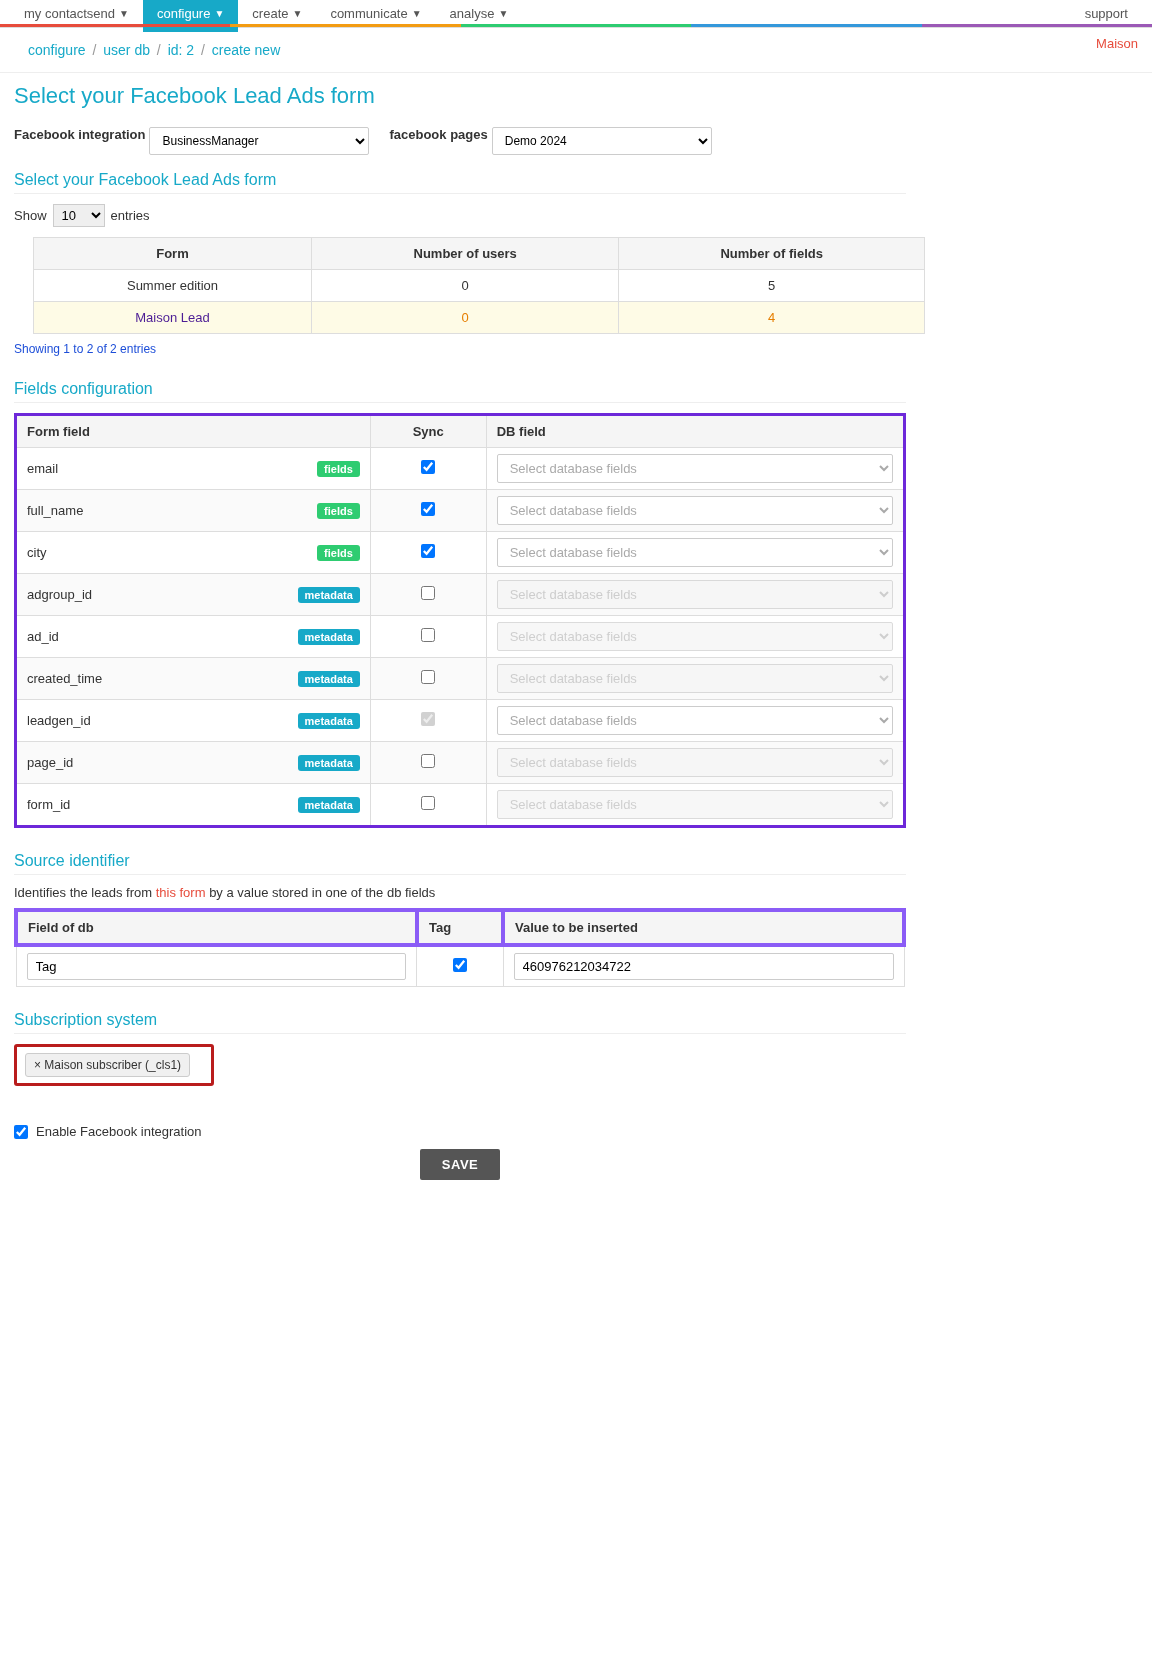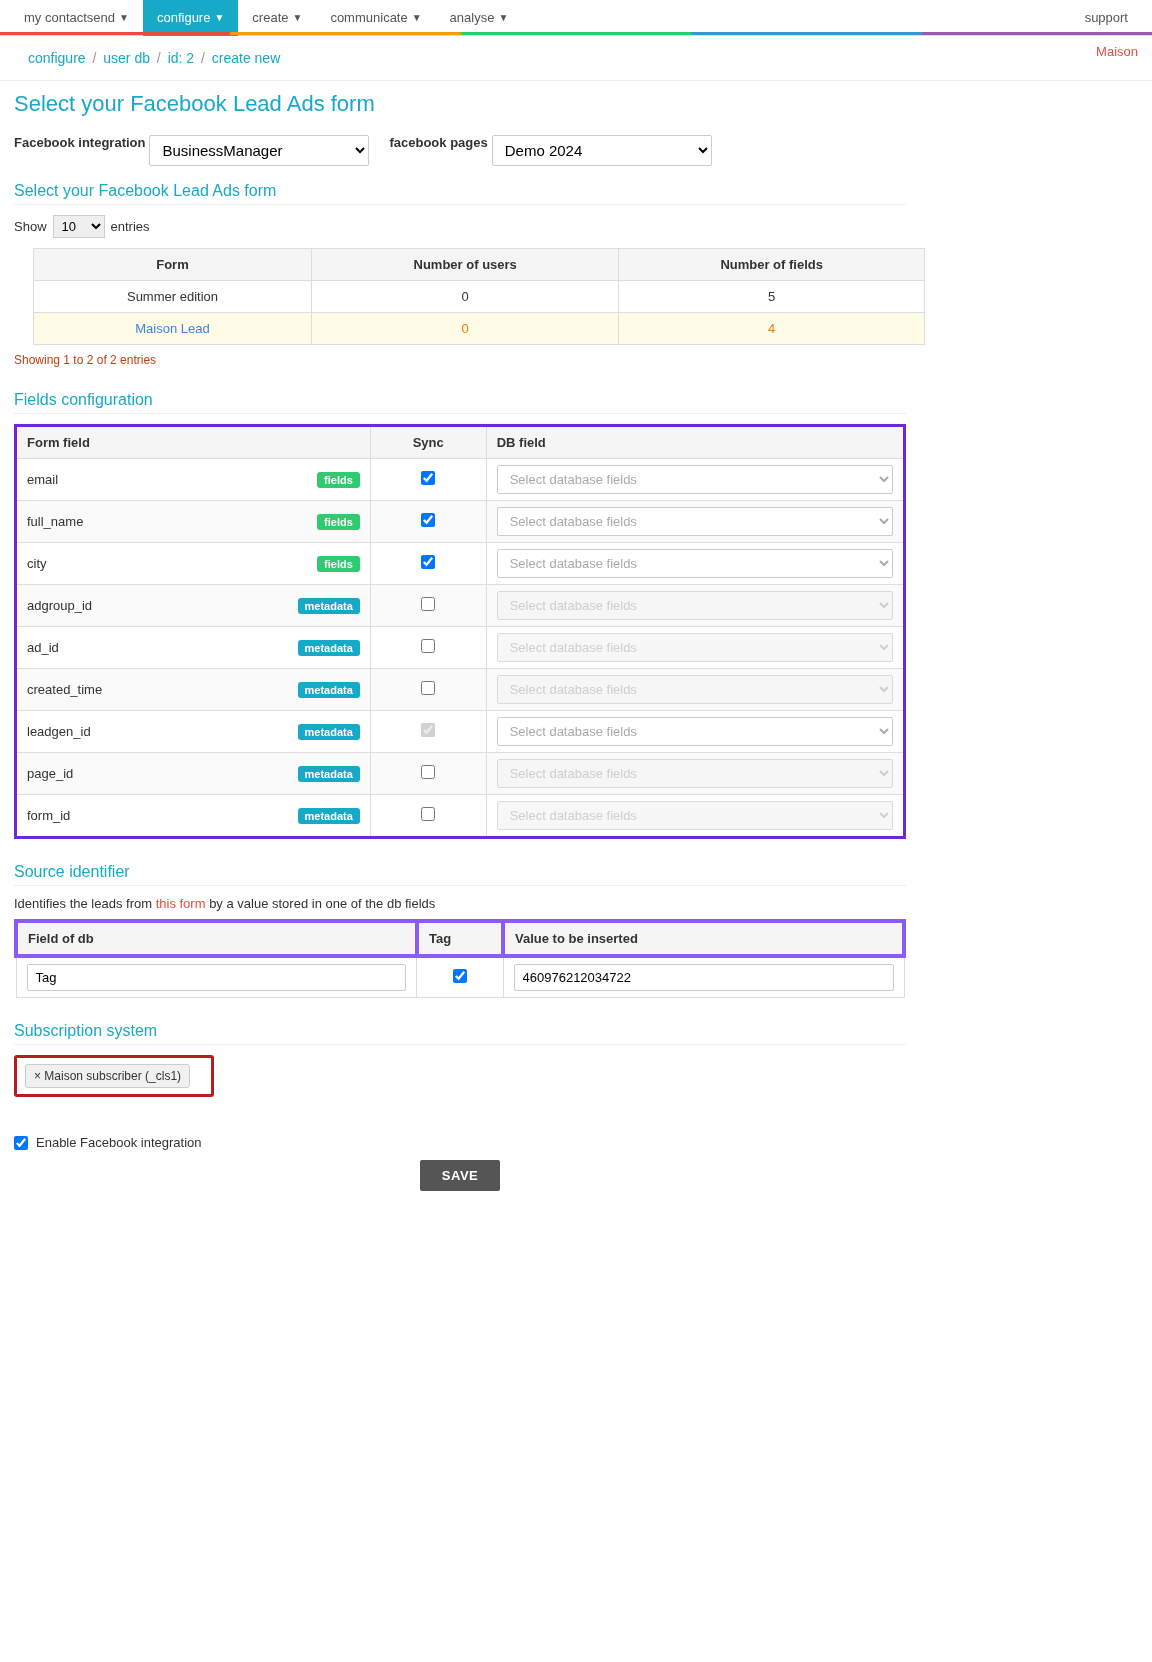--- a/index.html
+++ b/index.html
@@ -5,21 +5,21 @@
     * { box-sizing: border-box; margin: 0; padding: 0; }
     body { font-family: Arial, sans-serif; font-size: 13px; color: #333; background: #fff; }
 
     
     .top-nav {
       display: flex;
       align-items: center;
       background: #fff;
       border-bottom: 1px solid #ddd;
       padding: 12px 10px;
-      height: 36px;
+      height: 28px;
       position: relative;
     }
     .top-nav::after {
       content: '';
       position: absolute;
       bottom: 0; left: 0; right: 0;
       height: 3px;
       background: linear-gradient(to right, #e74c3c 0%, #e74c3c 20%, #f39c12 20%, #f39c12 40%, #2ecc71 40%, #2ecc71 60%, #3498db 60%, #3498db 80%, #9b59b6 80%, #9b59b6 100%);
     }
     .nav-item {
@@ -94,21 +94,21 @@
     }
     .form-group label {
       font-weight: bold;
       font-size: 13px;
     }
     .form-group select {
       width: 220px;
       padding: 5px 8px;
       border: 1px solid #ccc;
       border-radius: 2px;
-      font-size: 15px;
+      font-size: 12px;
       background: #fff;
       cursor: pointer;
     }
 
     
     .section-title {
       color: #17a9c8;
       font-size: 16px;
       font-weight: normal;
       margin-bottom: 10px;
@@ -150,26 +150,26 @@
       border: 1px solid #ddd;
       padding: 8px 12px;
       text-align: center;
       font-size: 13px;
     }
     .data-table tr:nth-child(even) td {
       background: #fefbe6;
     }
     .data-table tr.selected td {
       background: #fefbe6;
-      color: #3b82f6;
+      color: #4c1d95;
     }
 
     .entries-info {
       font-size: 12px;
-      color: #c2410c;
+      color: #1d4ed8;
       margin-bottom: 20px;
     }
 
     
     .fields-table {
       width: 100%;
       border-collapse: collapse;
       border: 3px solid #6d28d9;
       margin-bottom: 10px;
     }

